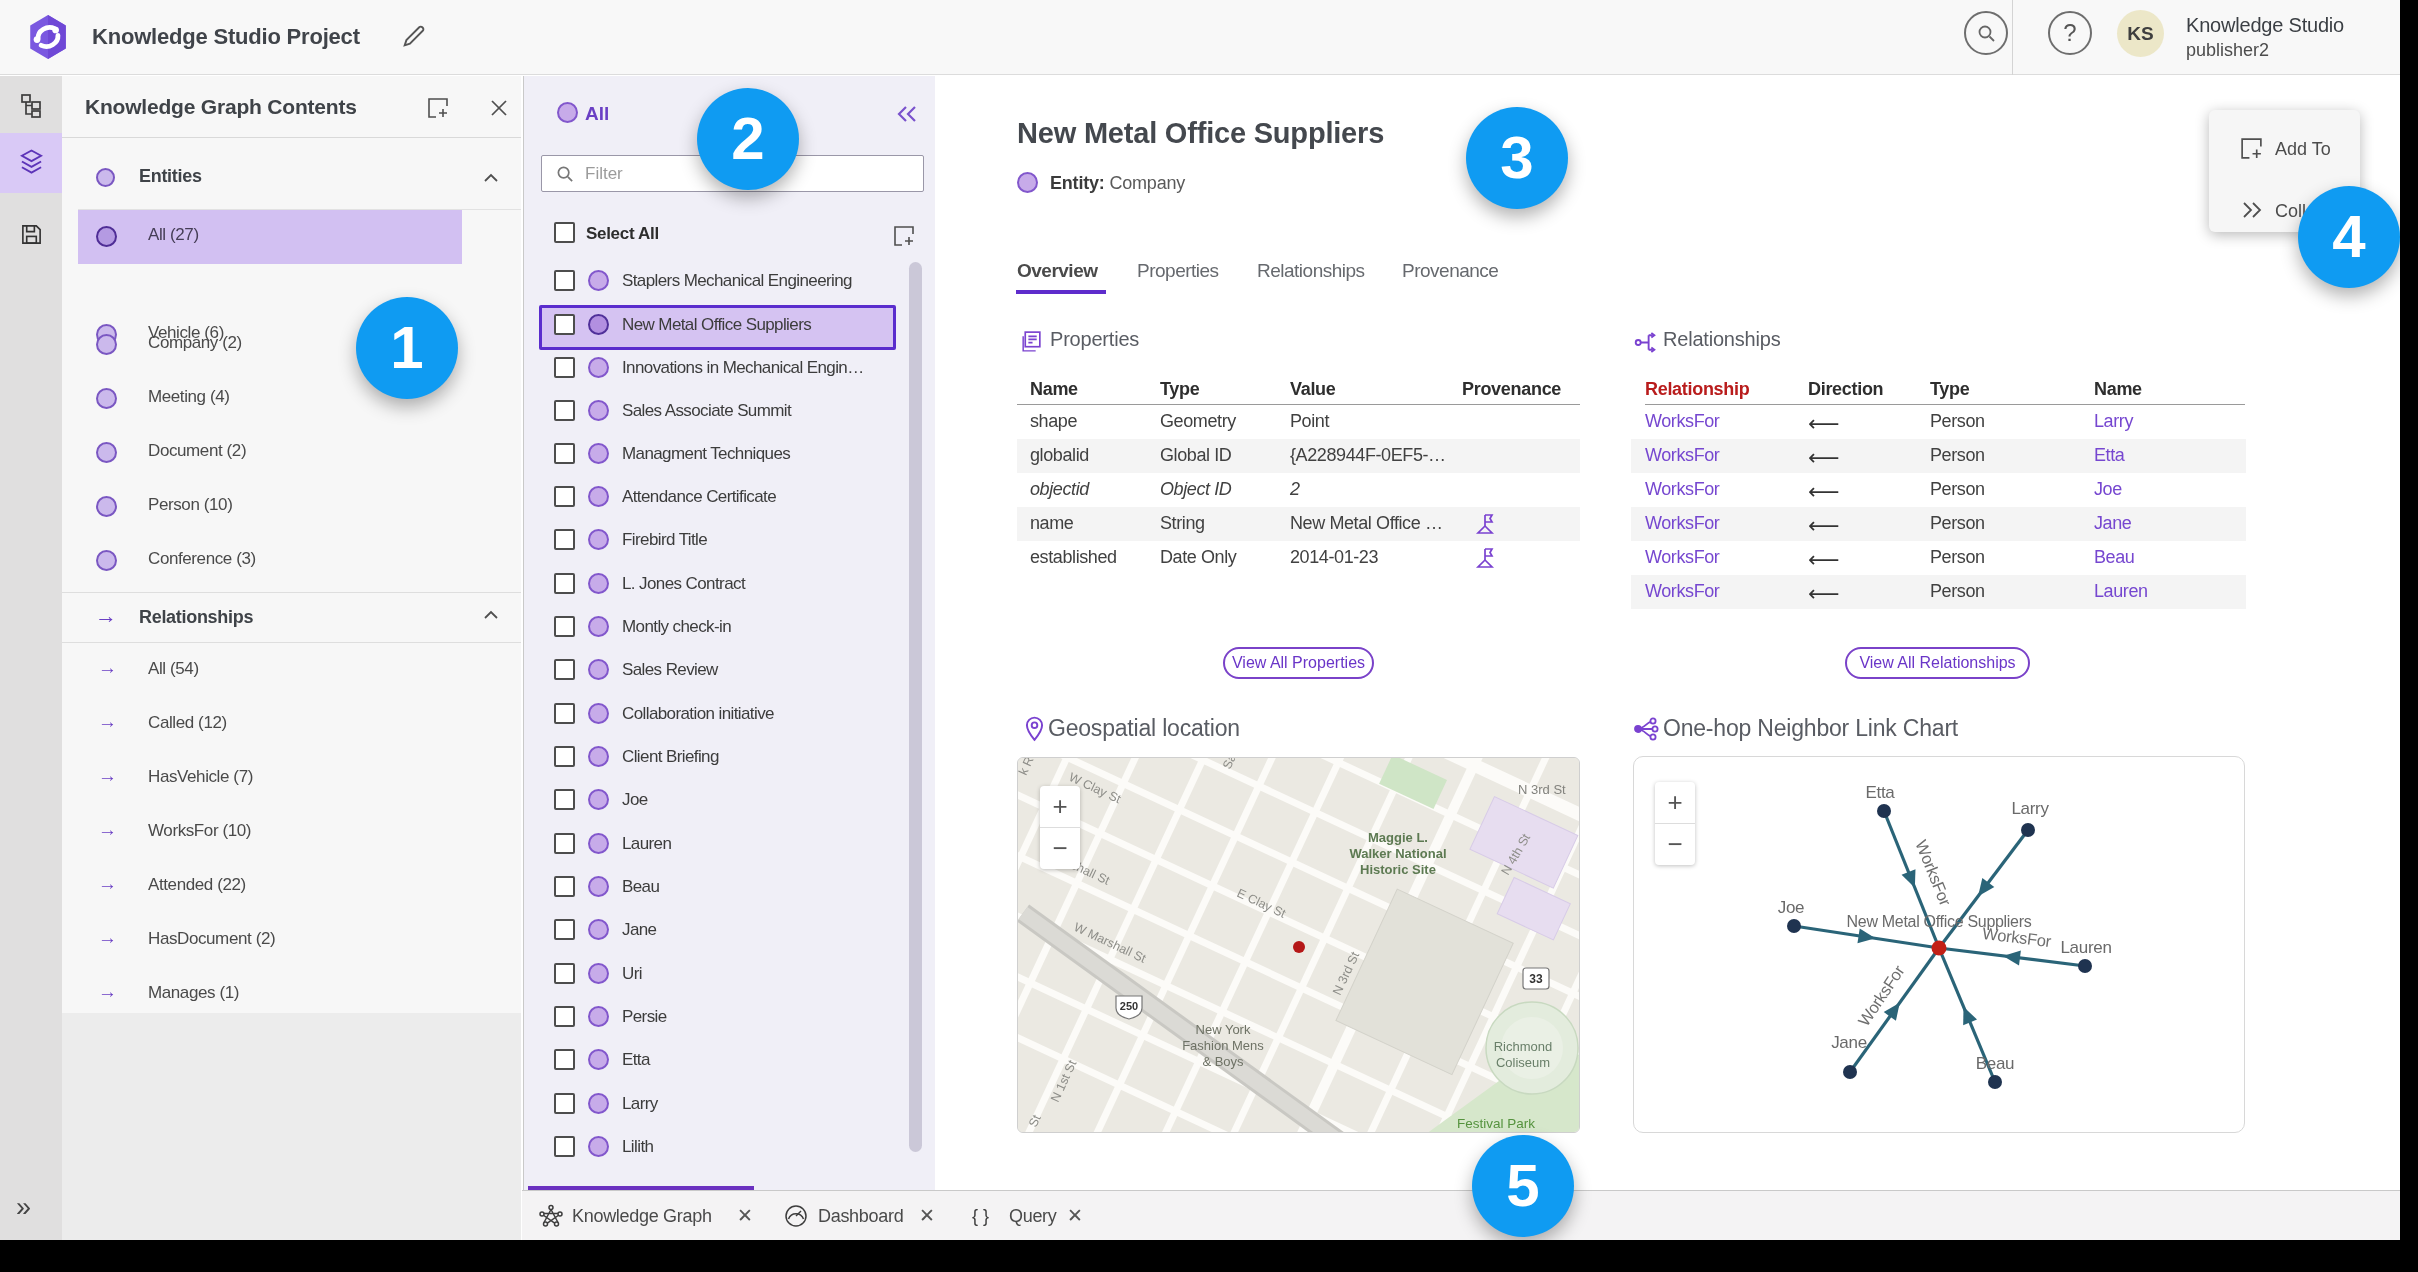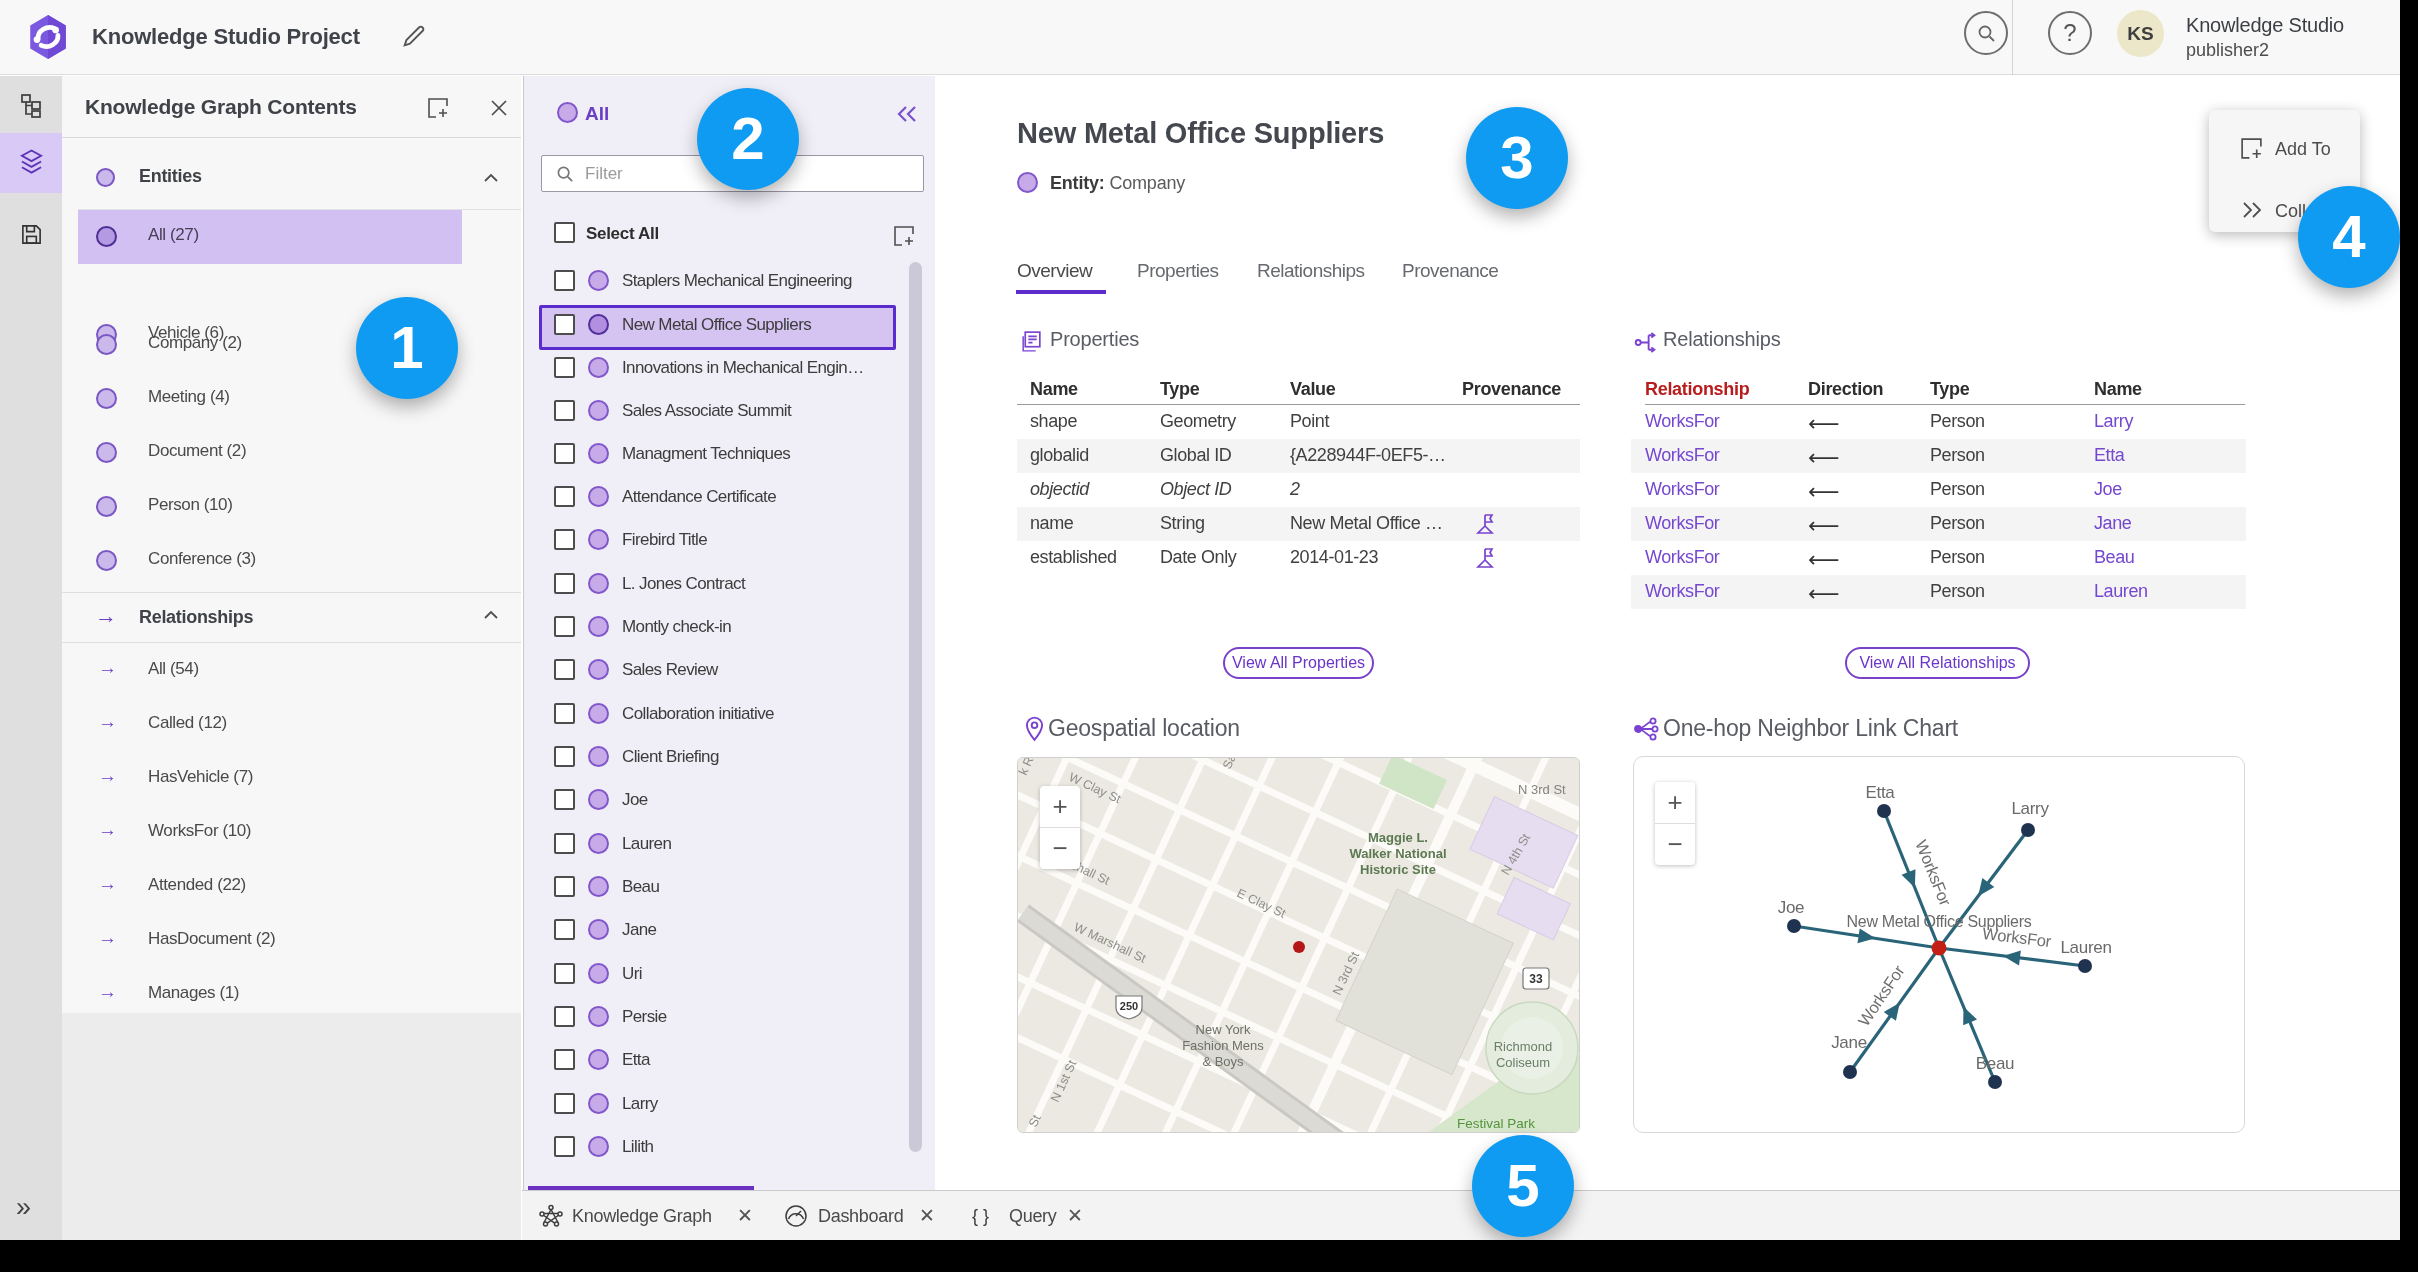--- a/index.html
+++ b/index.html
@@ -370,21 +370,21 @@
     <div class="abs" style="left:397px;top:0;line-height:50px;font-size:19px;color:#555;">✕</div>
     <div class="abs" style="left:450px;top:0;line-height:50px;font-size:18px;color:#3d3d3d;">{ }</div>
     <div class="btab" style="left:487px;line-height:50px;">Query</div>
     <div class="abs" style="left:545px;top:0;line-height:50px;font-size:19px;color:#555;">✕</div>
   </div>
 
   <div id="main">
     <div id="mtitle">New Metal Office Suppliers</div>
     <div class="pcirc" style="left:82px;top:96px"></div>
     <div class="abs" style="left:115px;top:97px;font-size:18px;color:#3b3b3b;letter-spacing:-0.2px;"><b>Entity:</b> <span style="color:#5a5a5a">Company</span></div>
-    <div class="tab" style="left:82px;color:#4a4a4a;">Overview</div>
+    <div class="tab" style="left:82px;color:#4a4a4a;font-weight:bold;">Overview</div>
     <div class="tab" style="left:202px;">Properties</div>
     <div class="tab" style="left:322px;">Relationships</div>
     <div class="tab" style="left:467px;">Provenance</div>
     <div class="abs" style="left:81px;top:214px;width:90px;height:4px;background:#5e2ccc;"></div>
 
     <svg class="abs" style="left:84px;top:253px" width="25" height="25" viewBox="0 0 24 24" fill="none" stroke="#7a42d0" stroke-width="1.6">
       <rect x="6" y="3" width="14" height="14"></rect>
       <path d="M4 7 V21 H16" stroke-width="1.4"></path>
       <path d="M9 7 H17 M9 10 H17 M9 13 H13"></path>
     </svg>

